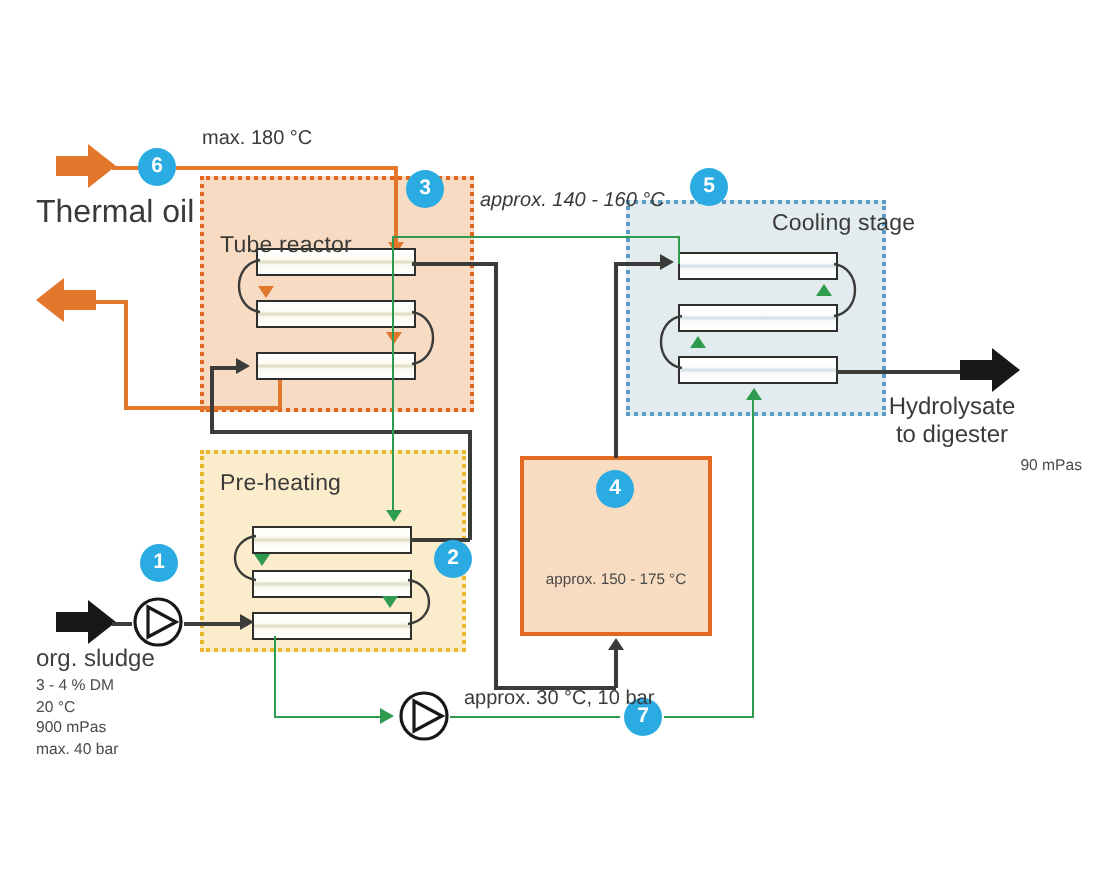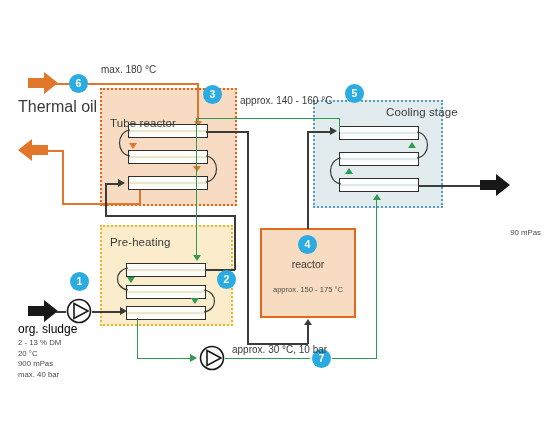--- a/index.html
+++ b/index.html
@@ -64,21 +64,21 @@
   
   .lbl{position:absolute;color:#3a3a38;white-space:nowrap;}
   .lbl-big{font-size:16px;}
   .lbl-sm2{font-size:10px;color:#3a3a38;text-align:right;}
 
   .out-title{position:absolute;right:8px;top:196px;width:130px;text-align:center;
              font-size:12px;line-height:14px;color:#3a3a38;}
   .out-sub{position:absolute;right:8px;top:228px;width:130px;text-align:right;
            font-size:7.8px;line-height:10px;color:#4a4a48;}
 
-  .feed-title{position:absolute;left:18px;top:322px;font-size:12px;color:#000000;}
+  .feed-title{position:absolute;left:18px;top:322px;font-size:12px;color:#404040;}
   .feed-sub{position:absolute;left:18px;top:338px;font-size:7.8px;line-height:10.5px;color:#4a4a48;}
 
   .pump{position:absolute;width:26px;height:26px;}
 </style>
 </head>
 <body>
 
 <div id="stage">
 
   <div class="zone zone-tube"></div>
@@ -199,36 +199,39 @@
   <div class="badge" style="left:298px;top:235px;">4</div>
   <div class="badge" style="left:345px;top:84px;">5</div>
   <div class="badge" style="left:69px;top:74px;">6</div>
   <div class="badge" style="left:312px;top:349px;">7</div>
 
   <div class="zone-title t-tube">Tube reactor</div>
   <div class="zone-title t-pre">Pre-heating</div>
   <div class="zone-title t-cool">Cooling stage</div>
 
   <div class="dis-text">
-    <div>reactor</div>
   </div>
   <div class="dis-sub">
     <div>approx.  150 - 175 °C</div>
   </div>
 
   <div class="lbl lbl-big" style="left:18px;top:98px;">Thermal oil</div>
   <div class="lbl lbl-sm2" style="left:101px;top:64px;">max. 180 °C</div>
-  <div class="lbl lbl-sm2" style="left:240px;top:95px;">approx. 140 - 160 °C</div>
+  <div class="lbl lbl-sm2" style="left:240px;top:95px;font-style:italic;">approx. 140 - 160 °C</div>
   <div class="lbl lbl-sm2" style="left:232px;top:344px;">approx.  30 °C, 10 bar</div>
 
   <div class="feed-title">org. sludge</div>
   <div class="feed-sub">
-    <div>2 - 13 % DM</div>
+    <div>3 - 4 % DM</div>
     <div>20 °C</div>
     <div>900 mPas</div>
     <div>max. 40 bar</div>
   </div>
 
+  <div class="out-title">
+    <div>Hydrolysate</div>
+    <div>to digester</div>
+  </div>
   <div class="out-sub">
     <div>90 mPas</div>
   </div>
 
 </div>
 
 </body></html>

